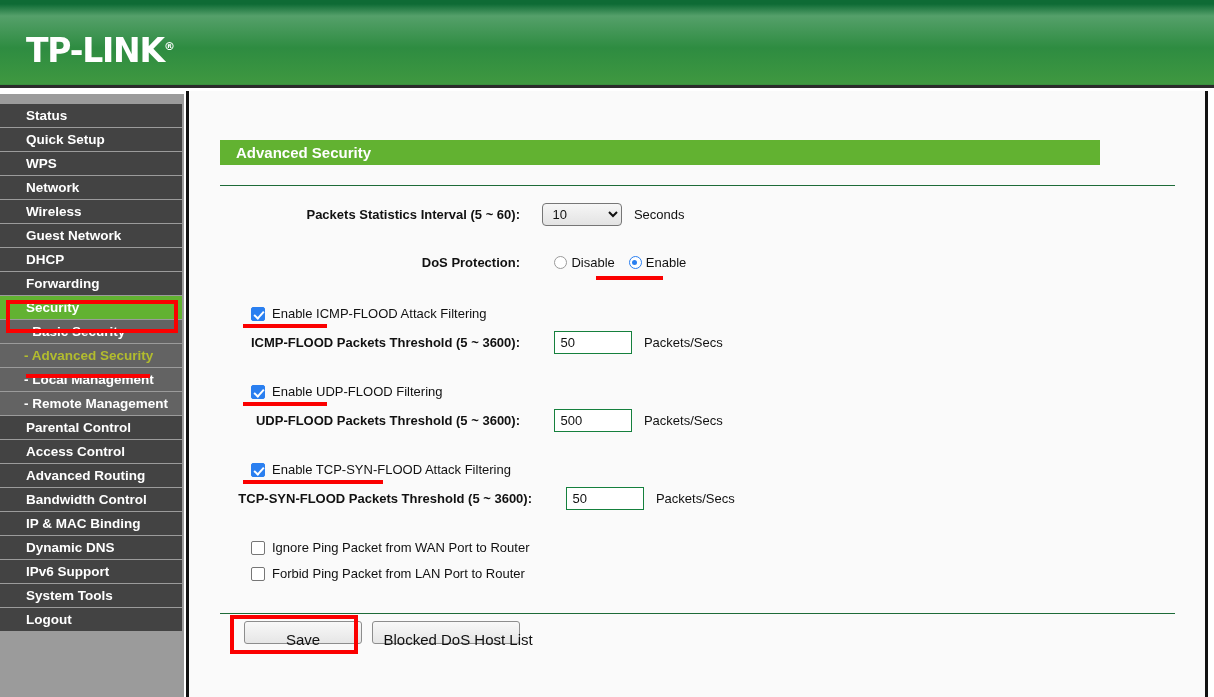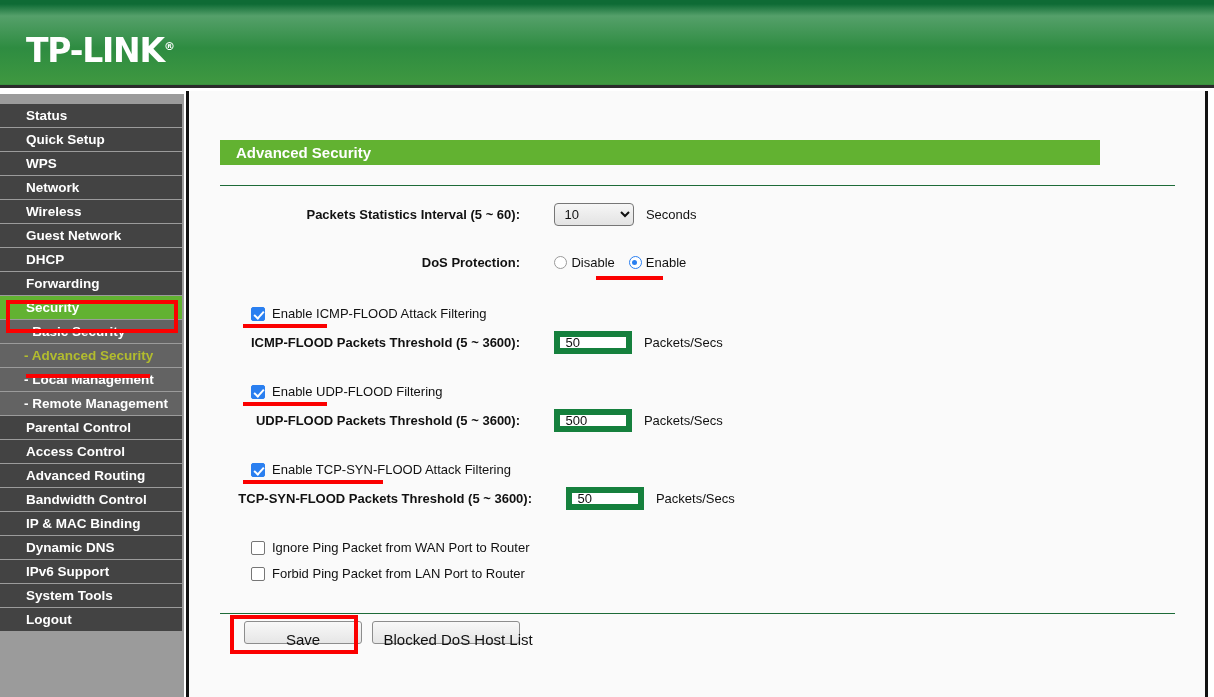--- a/index.html
+++ b/index.html
@@ -134,21 +134,21 @@
     border-radius: 4px;
     background: linear-gradient(to bottom,#f6f6f6,#e3e3e3);
     padding-left: 5px;
     color: #111;
     vertical-align: middle;
   }
   input.txt {
     width: 78px; height: 23px;
     font-size: 13px;
     font-family: "Liberation Sans", sans-serif;
-    border: 6px solid #15803d;
+    border: 1px solid #15803d;
     background: #ffffff;
     padding-left: 5px;
     color: #111;
     vertical-align: middle;
     border-radius: 0;
   }
 
   
   .cb {
     display: inline-block;
@@ -279,21 +279,21 @@
   <div class="vdivider"></div>
   <div class="vdivider2"></div>
 
   <div class="content">
 
     <div class="panel-title">Advanced Security</div>
     <div class="hr-green hr-top"></div>
 
     <div class="row" style="left:31px; top:112px; width:952px;">
       <span class="lbl" style="width:300px; text-align:right; display:inline-block;">Packets Statistics Interval (5 ~ 60):</span>
-      <select class="pkt-select" id="pkt-interval-select" style="margin-left:30px;"><option value="5">5</option><option value="10" selected="">10</option><option value="20">20</option><option value="30">30</option><option value="40">40</option><option value="50">50</option><option value="60">60</option></select>
+      <select class="pkt-select" id="pkt-interval-select" style="margin-left:18px;"><option value="5">5</option><option value="10" selected="">10</option><option value="20">20</option><option value="30">30</option><option value="40">40</option><option value="50">50</option><option value="60">60</option></select>
       <span class="unit" style="margin-left:7px;">Seconds</span>
     </div>
 
     <div class="row" style="left:31px; top:162px; width:952px;">
       <span class="lbl" style="width:300px; text-align:right; display:inline-block;">DoS Protection:</span>
       <span style="margin-left:30px; display:inline-block;">
         <span class="rb"></span><span class="rb-label">Disable</span><span class="rb checked"></span><span class="rb-label">Enable</span>
       </span>
     </div>
 

